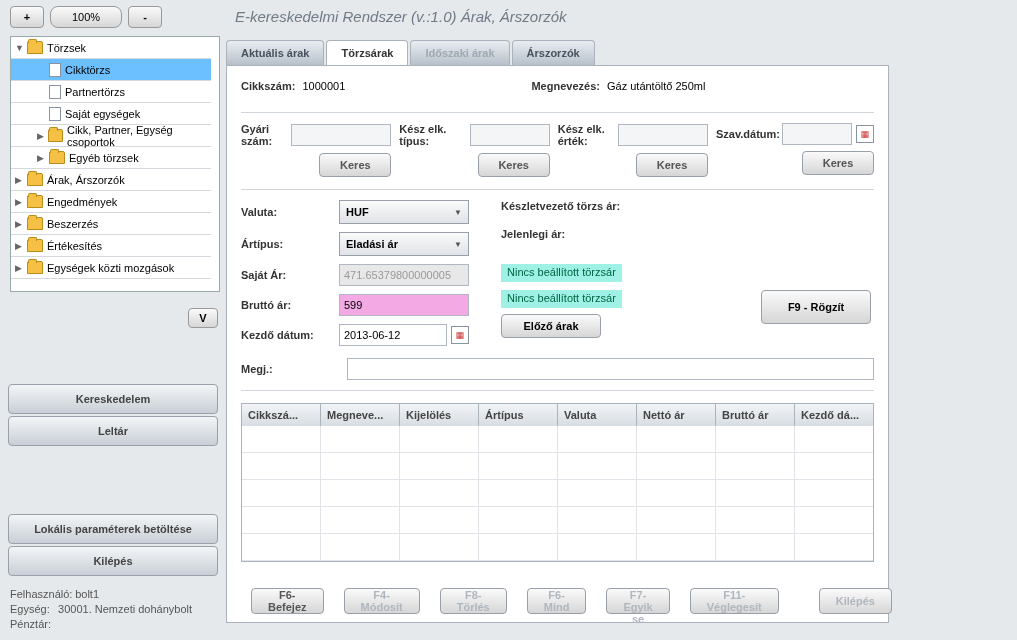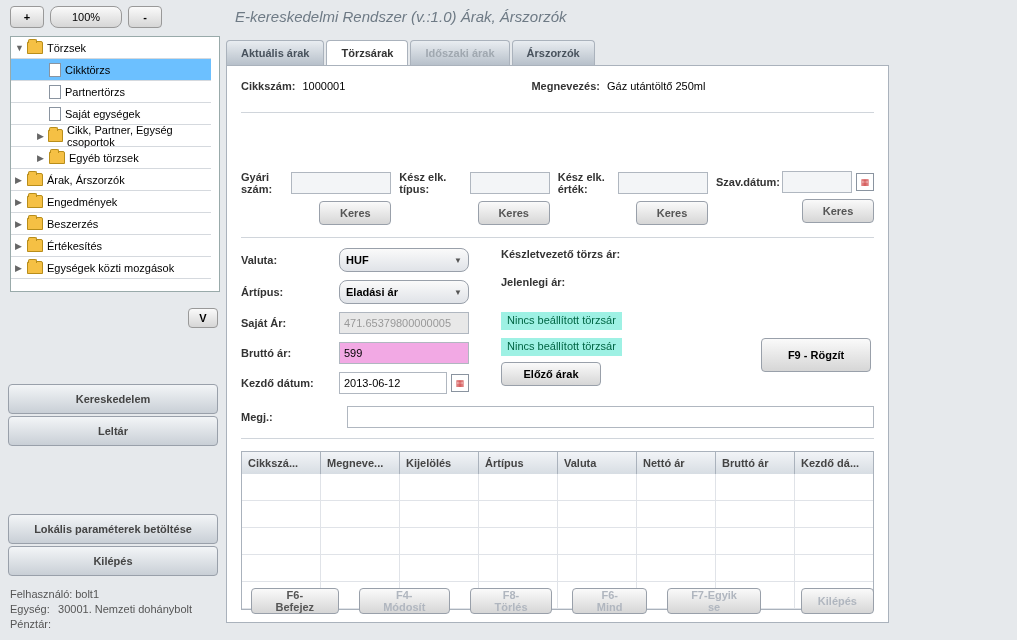--- a/index.html
+++ b/index.html
@@ -55,37 +55,37 @@
 
 .info-row { margin-bottom:20px; }
 .info-row .lbl { font-weight:bold; color:#333; margin-right:4px; }
 .info-row .val { margin-right:40px; }
 
 
 .hr { border-top:1px solid #d0d5db; margin:6px 0 10px 0; }
 
 
 .search-grid { display:flex; gap:8px; align-items:flex-start; }
-.sg-cell { flex:1;margin-top:48px; }
+.sg-cell { flex:1; }
 .sg-lbl { font-weight:bold; color:#333; display:inline-block; vertical-align:middle;}
 .sg-input { width:100%; height:22px; border:1px solid #b0b7c0; background:#f3f5f7; padding:0 4px;}
 .sg-row1 { display:flex; align-items:center; gap:2px;}
 .keres-btn { margin-top:6px; width:72px; height:24px; border:1px solid #99a0aa; border-radius:4px;
   background:linear-gradient(#fafafa,#d6d6d6); font-weight:bold; color:#555; cursor:pointer; display:block;}
 .cal-icon { width:18px; height:18px; border:1px solid #8a94a0; background:#fff;
   display:inline-flex; align-items:center; justify-content:center; font-size:9px; color:#c33; cursor:pointer; margin-left:2px;}
 
 
 .form-area { display:flex; gap:20px; margin-top:4px;}
 .col-l { width:240px; }
 .col-r { width:240px; }
 .frm-row { display:flex; align-items:center; margin-bottom:8px;}
 .frm-lbl { width:98px; font-weight:bold; color:#333;}
 .frm-val-lbl { font-weight:bold; color:#333; margin-bottom:4px; min-height:18px;}
-.select-box { width:130px; height:24px; border:1px solid #99a0aa; border-radius:8px;
+.select-box { width:130px; height:24px; border:1px solid #99a0aa; border-radius:0;
   background:linear-gradient(#fafafa,#e0e3e8); padding:0 6px; display:flex; align-items:center; justify-content:space-between; cursor:pointer; font-weight:bold;}
 .sel-arrow { font-size:8px; color:#555; }
 .num-input { width:130px; height:22px; border:1px solid #b0b7c0; padding:0 4px; background:#f3f5f7;}
 .num-input.ro { background:#e8e8e8; color:#999;}
 .num-input.pink { background:#f2a9e4; }
 .date-wrap { display:flex; align-items:center; gap:2px;}
 .date-input { width:108px; height:22px; border:1px solid #b0b7c0; padding:0 4px; background:#fff;}
 .hl-msg { background:#9ef1e4; color:#064; padding:2px 6px; display:inline-block; min-height:18px;}
 .rec-btn { width:110px; height:34px; border:1px solid #99a0aa; border-radius:4px;
   background:linear-gradient(#fafafa,#d6d6d6); font-weight:bold; cursor:pointer;}
@@ -371,18 +371,19 @@
           </div>
       </div>
     </div>
 
     <div class="bottom-bar">
       <button class="bb-btn">F6-Befejez</button>
       <button class="bb-btn dis">F4-Módosít</button>
       <button class="bb-btn dis">F8-Törlés</button>
       <button class="bb-btn dis">F6-Mind</button>
       <button class="bb-btn dis">F7-Egyik se</button>
+      <button class="bb-btn dis">F11-Véglegesít</button>
       <div class="bb-spacer"></div>
       <button class="bb-btn dis">Kilépés</button>
     </div>
 
   </div>
 </div>
 
 </body></html>

